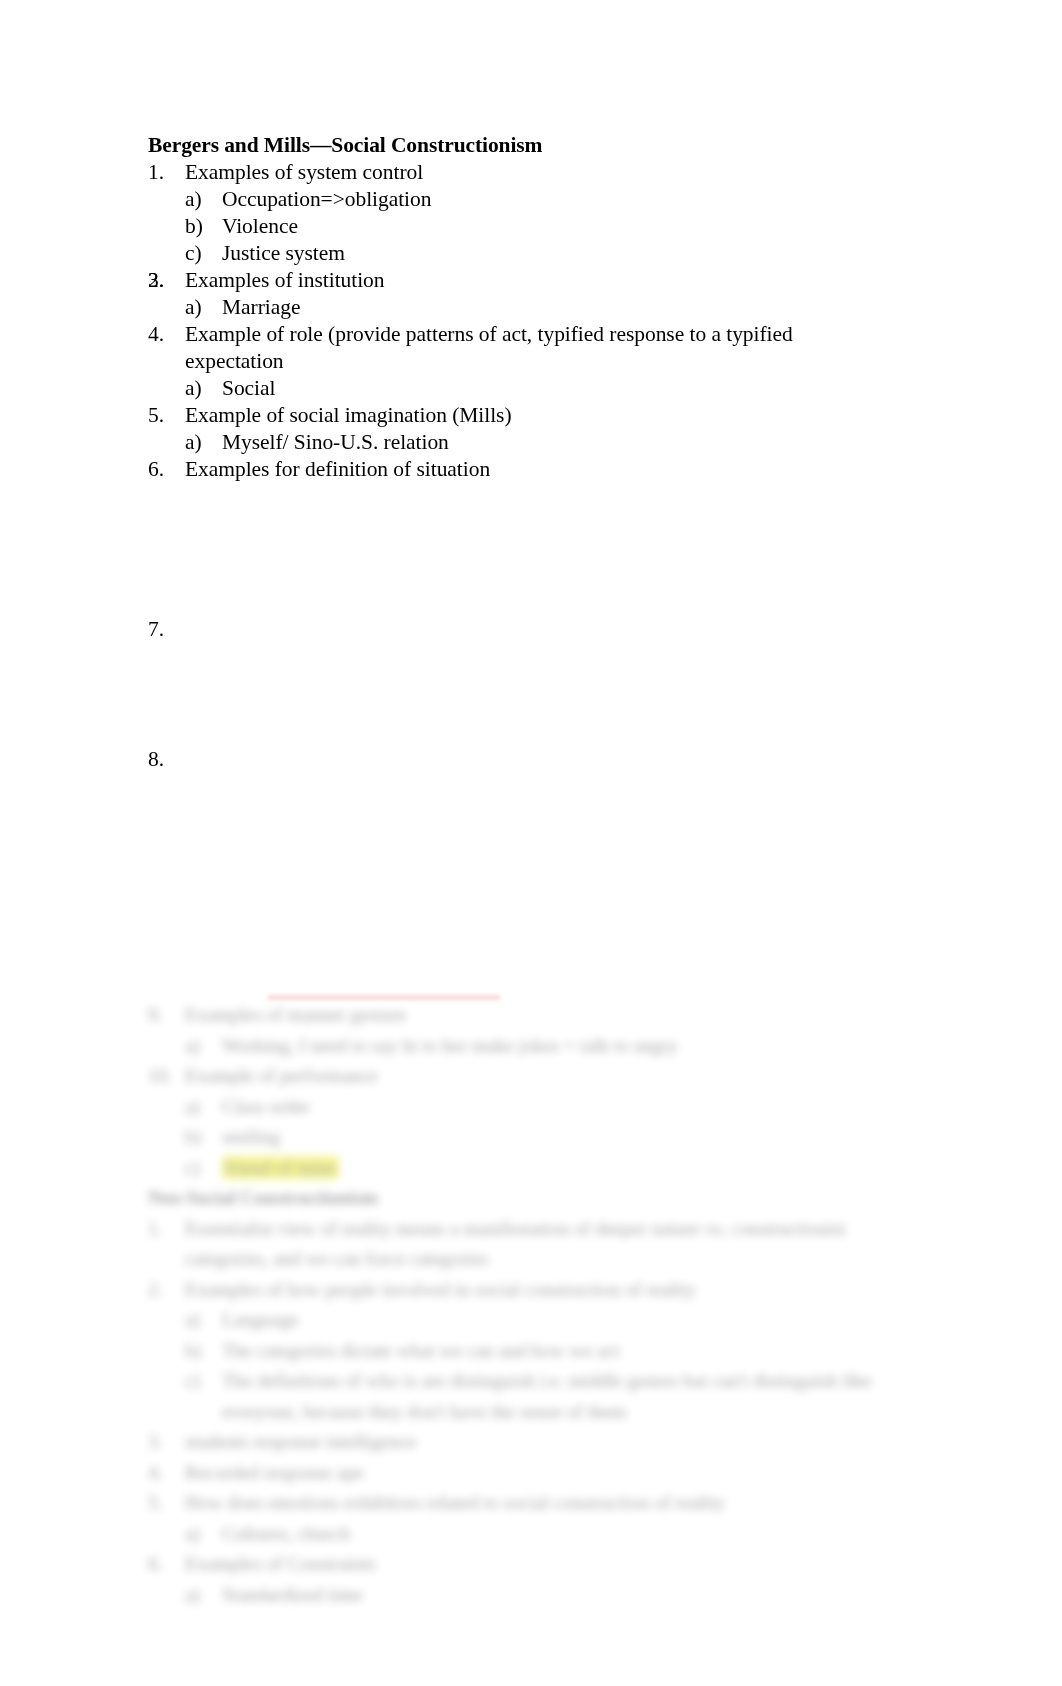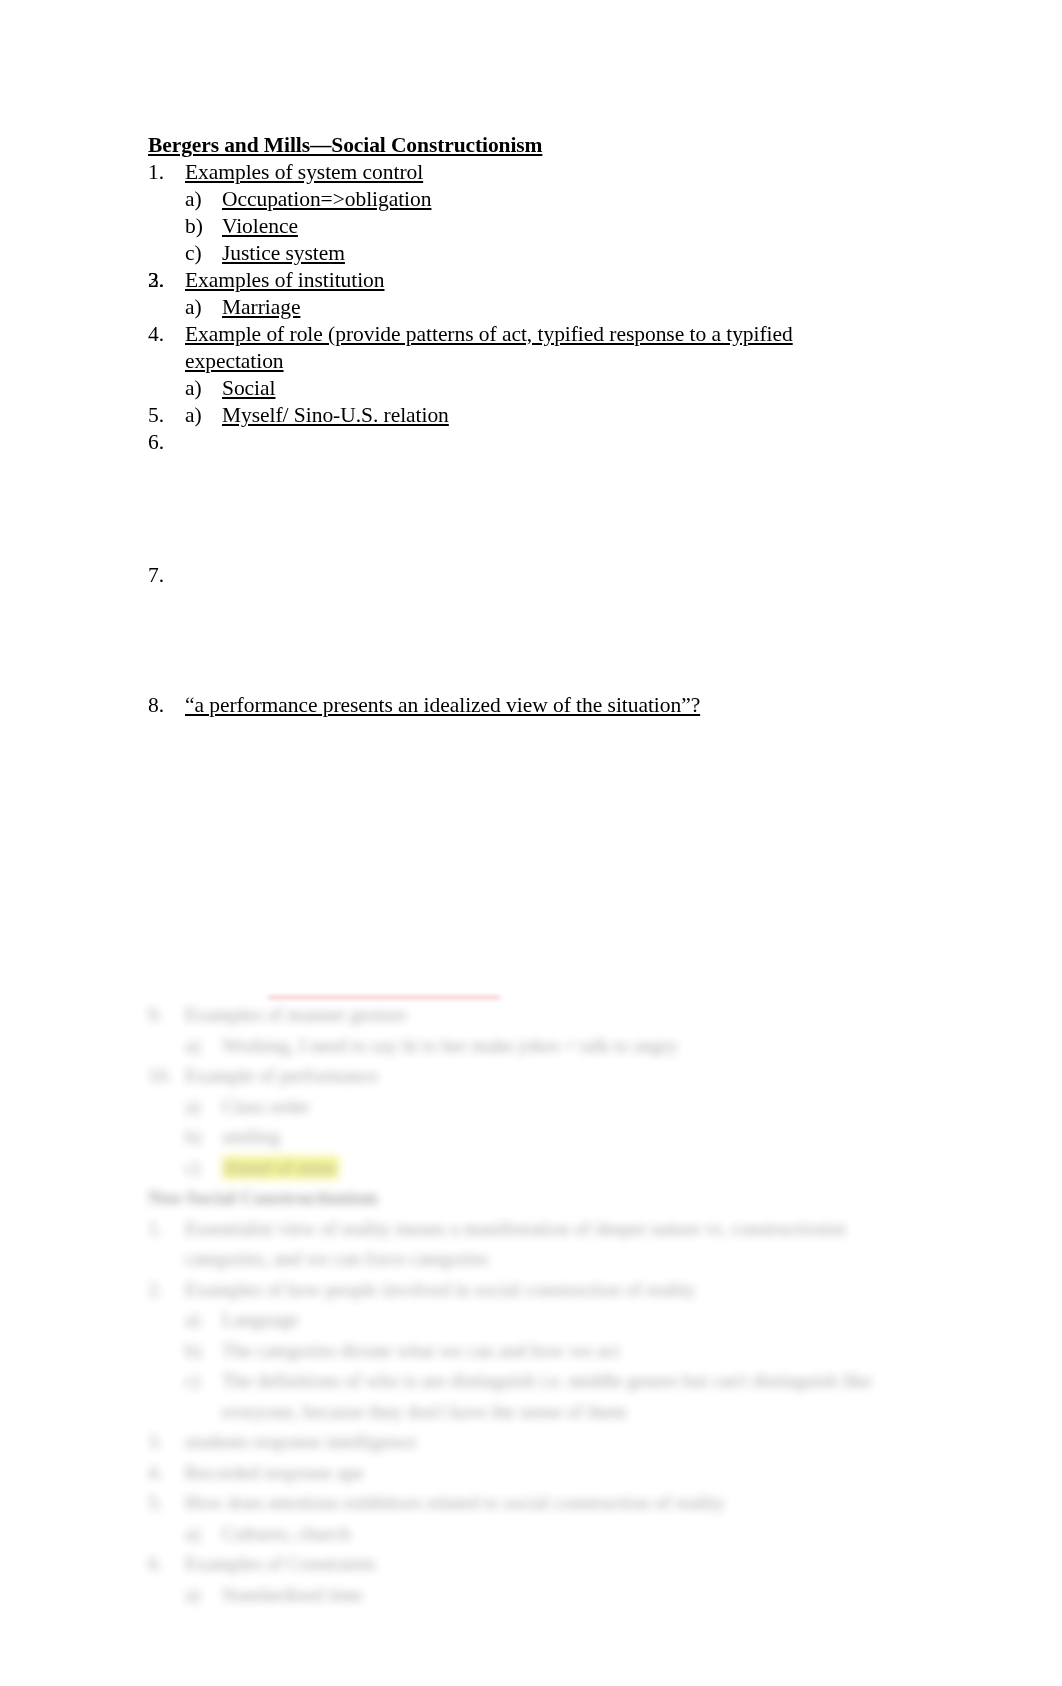--- a/index.html
+++ b/index.html
@@ -24,21 +24,20 @@
     height: 1686px;
     background: #ffffff;
   }
 
   
   .doc-body {
     position: absolute;
     left: 148px;
     top: 132px;
     width: 740px;
-    text-decoration: underline;
   }
 
   .heading {
     font-weight: bold;
     font-size: 21.5px;
     line-height: 26.5px;
     letter-spacing: -0.1px;
   }
 
   .li {
@@ -169,43 +168,44 @@
       <span>Example of role (provide patterns of act, typified response to a typified expectation</span>
     </div>
 
     <div class="li l2">
       <span class="marker">a)</span>
       <span>Social</span>
     </div>
 
     <div class="li l1">
       <span class="marker">5.</span>
+      <span>Example of social imagination (Mills)</span>
     </div>
 
     <div class="li l2">
       <span class="marker">a)</span>
       <span>Myself/ Sino-U.S. relation</span>
     </div>
 
 
     <div class="li l1">
       <span class="marker">6.</span>
+      <span>Examples for definition of situation</span>
     </div>
 
     <div class="spacer-block" style="height:133px"></div>
 
     <div class="li l1">
       <span class="marker">7.</span>
     </div>
 
     <div class="spacer-block" style="height:130px"></div>
 
     <div class="li l1">
       <span class="marker">8.</span>
-      <span>“a performance presents an idealized view of the situation”?</span>
     </div>
 
   </div>
 
   <div class="redline"></div>
 
   <div class="blurred">
     <div class="blurred-inner">
 
       <div class="li l1">

